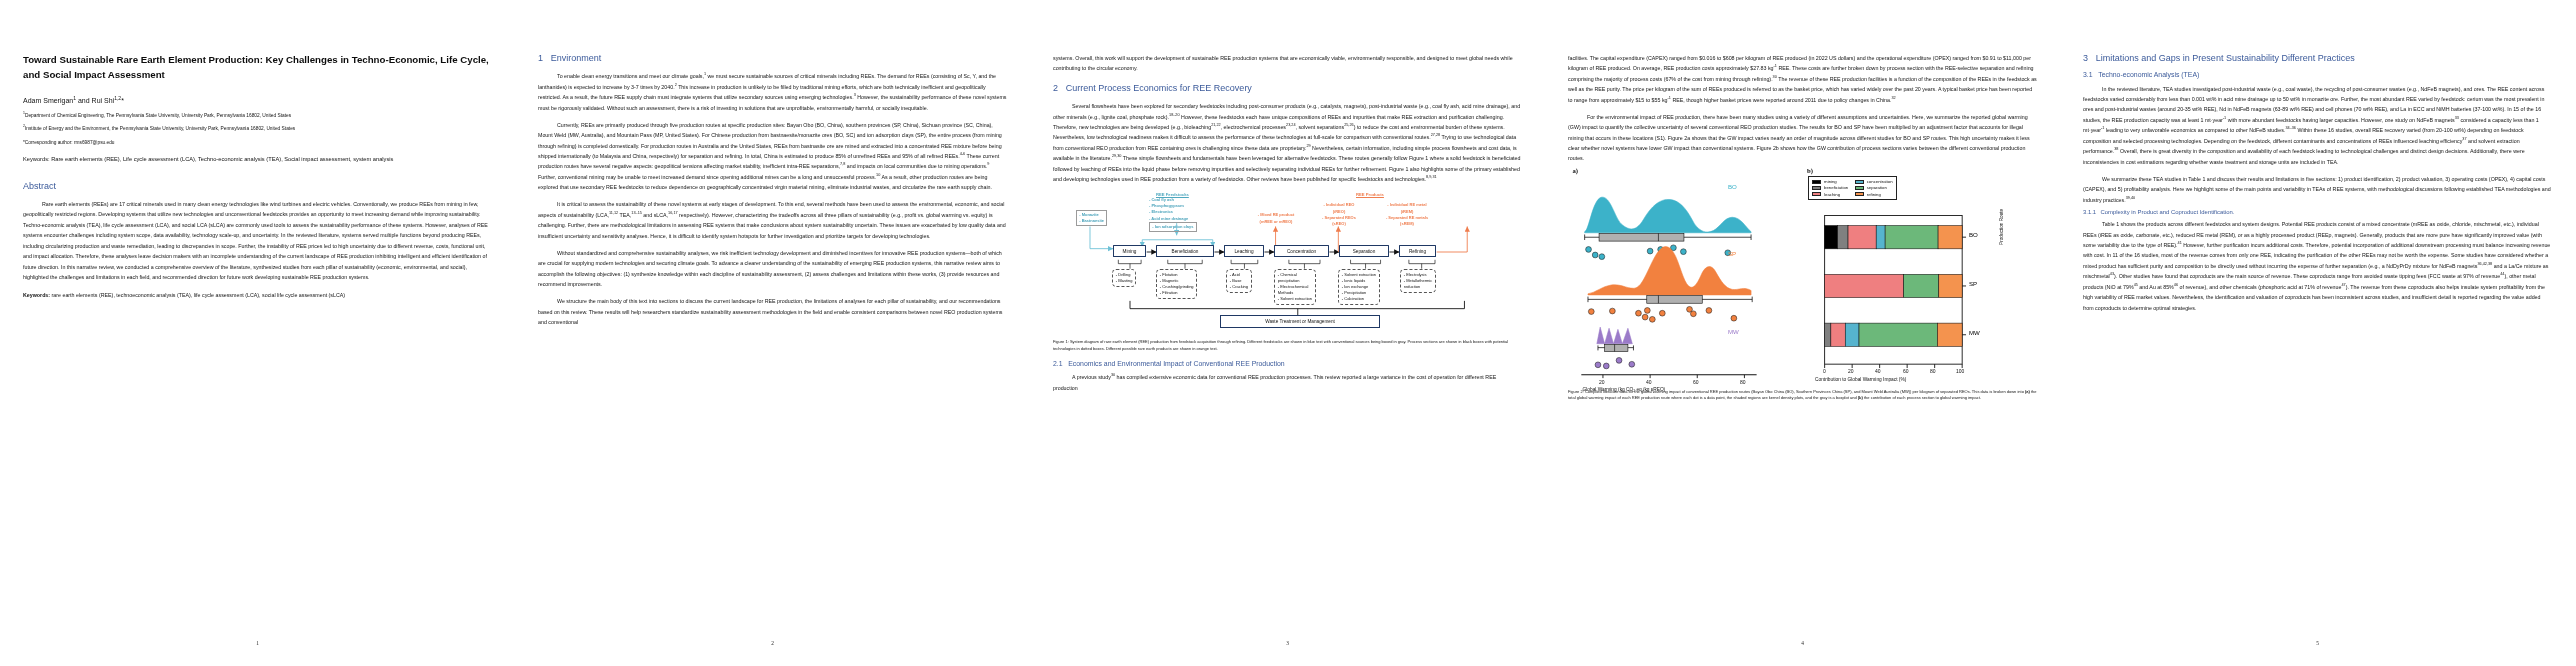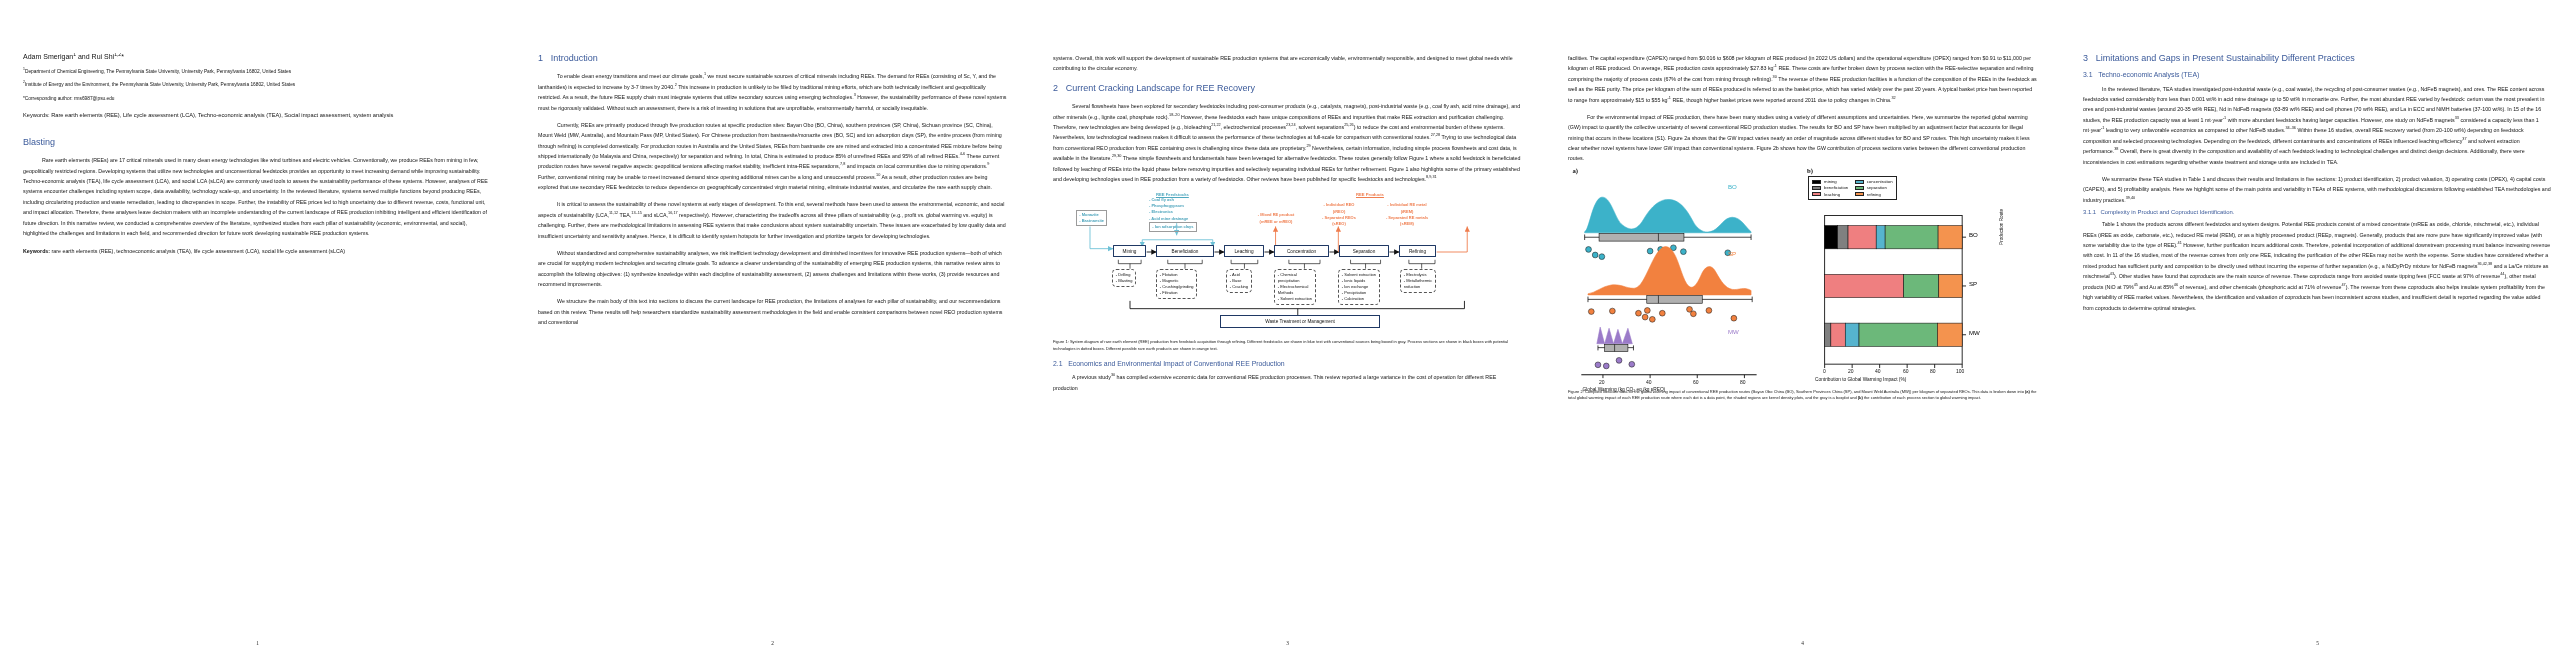--- a/index.html
+++ b/index.html
@@ -248,45 +248,46 @@
     white-space: nowrap;
   }
 </style>
 </head>
 <body>
 
 <div class="viewport">
 
   <section class="page p1">
     <div class="page-inner">
+      <div class="title">Toward Sustainable Rare Earth Element Production: Key Challenges in Techno-Economic, Life Cycle, and Social Impact Assessment</div>
       <div class="authors">
         Adam Smerigan<sup>1</sup> and Rui Shi<sup>1,2</sup>*
       </div>
       <div class="affil">
         <sup>1</sup>Department of Chemical Engineering, The Pennsylvania State University, University Park, Pennsylvania 16802, United States
       </div>
       <div class="affil">
         <sup>2</sup>Institute of Energy and the Environment, the Pennsylvania State University, University Park, Pennsylvania 16802, United States
       </div>
       <div class="corresp">*Corresponding author: rms6987@psu.edu</div>
       <div class="kw-top">Keywords: Rare earth elements (REE), Life cycle assessment (LCA), Techno-economic analysis (TEA), Social impact assessment, system analysis</div>
 
       <h2 class="sec">
-        <span>Blasting</span>
+        <span>Abstract</span>
       </h2>
       <p class="body indent">Rare earth elements (REEs) are 17 critical minerals used in many clean energy technologies like wind turbines and electric vehicles. Conventionally, we produce REEs from mining in few, geopolitically restricted regions. Developing systems that utilize new technologies and unconventional feedstocks provides an opportunity to meet increasing demand while improving sustainability. Techno-economic analysis (TEA), life cycle assessment (LCA), and social LCA (sLCA) are commonly used tools to assess the sustainability performance of these systems. However, analyses of REE systems encounter challenges including system scope, data availability, technology scale-up, and uncertainty. In the reviewed literature, systems served multiple functions beyond producing REEs, including circularizing production and waste remediation, leading to discrepancies in scope. Further, the instability of REE prices led to high uncertainty due to different revenue, costs, functional unit, and impact allocation. Therefore, these analyses leave decision makers with an incomplete understanding of the current landscape of REE production inhibiting intelligent and efficient identification of future direction. In this narrative review, we conducted a comprehensive overview of the literature, synthesized studies from each pillar of sustainability (economic, environmental, and social), highlighted the challenges and limitations in each field, and recommended direction for future work developing sustainable REE production systems.</p>
       <p class="kw-bot"><b>Keywords:</b><span> rare earth elements (REE), technoeconomic analysis (TEA), life cycle assessment (LCA), social life cycle assessment (sLCA)</span></p>
     </div>
     <div class="pagenum">1</div>
   </section>
 
   <section class="page p2">
     <div class="page-inner">
       <h2 class="sec">
-        <span class="num">1</span><span>Introduction</span>
+        <span class="num">1</span><span>Environment</span>
       </h2>
       <p class="body indent">
         To enable clean energy transitions and meet our climate goals,<sup>1</sup> we must secure sustainable
         sources of critical minerals including REEs. The demand for REEs (consisting of Sc, Y, and the lanthanides)
         is expected to increase by 3-7 times by 2040.<sup>2</sup> This increase in production is unlikely to be filled by
         traditional mining efforts, which are both technically inefficient and geopolitically restricted. As a result,
         the future REE supply chain must integrate systems that utilize secondary sources using emerging
         technologies.<sup>3</sup> However, the sustainability performance of these novel systems must be rigorously
         validated. Without such an assessment, there is a risk of investing in solutions that are unprofitable,
         environmentally harmful, or socially inequitable.
@@ -334,21 +335,21 @@
       </p>
     </div>
     <div class="pagenum">2</div>
   </section>
 
   <section class="page p3">
     <div class="page-inner">
       <p class="body">systems. Overall, this work will support the development of sustainable REE production systems that are economically viable, environmentally responsible, and designed to meet global needs while contributing to the circular economy.</p>
 
       <h2 class="sec" style="margin-top:9px;">
-        <span class="num">2</span><span>Current Cracking Landscape for REE Recovery</span>
+        <span class="num">2</span><span>Current Process Economics for REE Recovery</span>
       </h2>
       <p class="body indent">
         Several flowsheets have been explored for secondary feedstocks including post-consumer
         products (e.g., catalysts, magnets), post-industrial waste (e.g., coal fly ash, acid mine drainage), and
         other minerals (e.g., lignite coal, phosphate rock).<sup>18–20</sup> However, these feedstocks each have unique
         compositions of REEs and impurities that make REE extraction and purification challenging. Therefore,
         new technologies are being developed (e.g., bioleaching<sup>21,22</sup>, electrochemical processes<sup>23,24</sup>, solvent
         separations<sup>25,26</sup>) to reduce the cost and environmental burden of these systems. Nevertheless, low
         technological readiness makes it difficult to assess the performance of these technologies at full-scale for
         comparison with conventional routes.<sup>27,28</sup> Trying to use technological data from conventional REO

